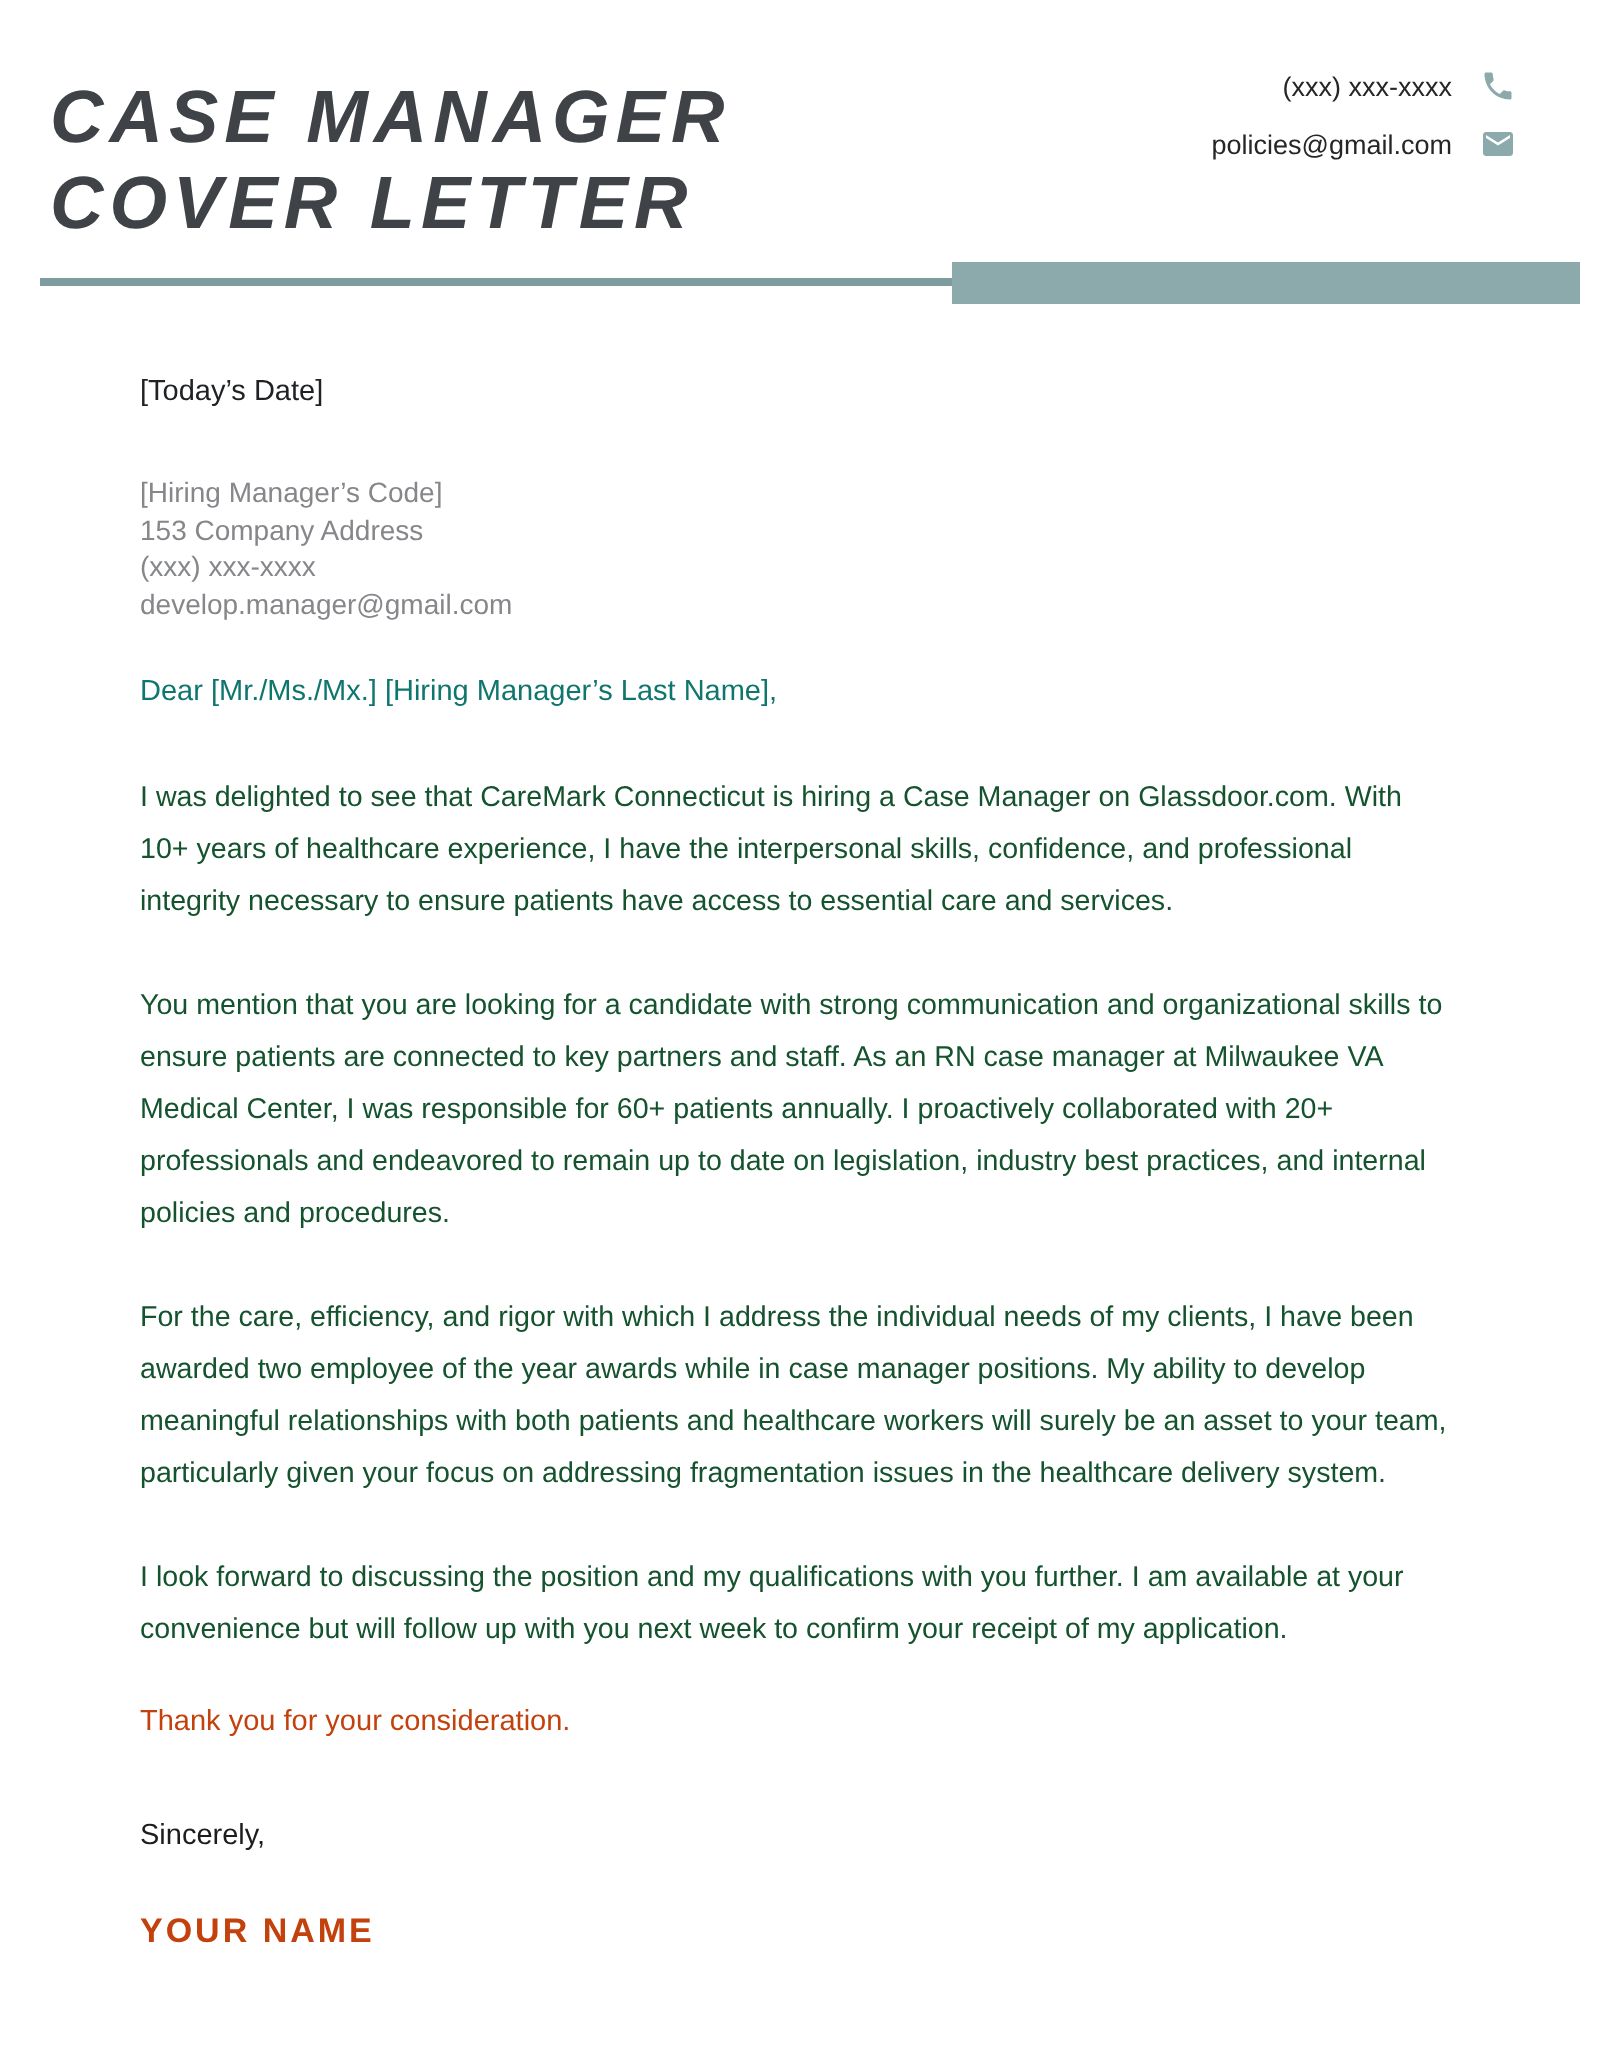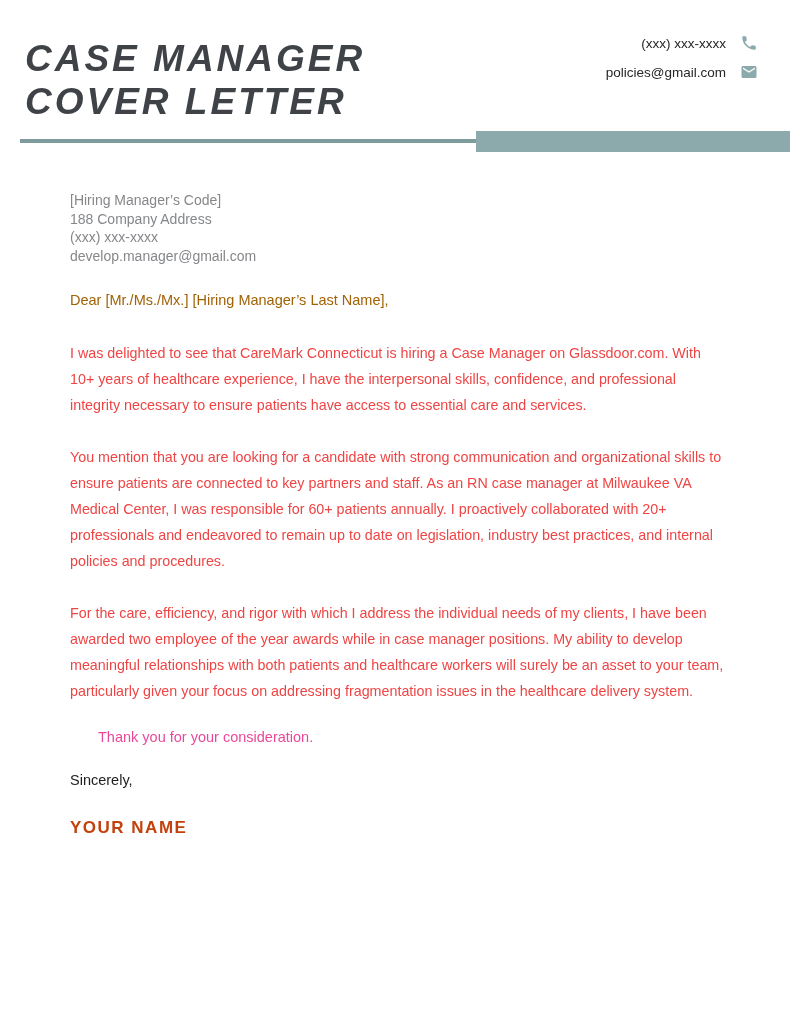--- a/index.html
+++ b/index.html
@@ -43,25 +43,25 @@
     width: 314px; height: 21px; background: #8CA9AC;
   }
 
   
   .letter {
     position: absolute; left: 70px; top: 160px; width: 657px;
     color: #1D1D1D;
   }
   .date { margin-top: 27px; font-size: 14.5px; line-height: 19px; color: #202325; }
   .recipient { margin-top: 31px; font-size: 14px; line-height: 18.5px; color: #85878A; }
-  .salutation { margin-top: 26px; font-size: 14.5px; line-height: 19px; color: #a16207; }
-  .para { margin-top: 30px; font-size: 14.3px; line-height: 26px; color: #ef4444; }
+  .salutation { margin-top: 26px; font-size: 14.5px; line-height: 19px; color: #0f766e; }
+  .para { margin-top: 30px; font-size: 14.3px; line-height: 26px; color: #14532d; }
   .para + .para { margin-top: 26px; }
-  .thanks { margin-top: 24px; font-size: 14.5px; line-height: 19px; color: #ec4899; margin-left: 28px; }
-  .closing { margin-top: 24px; font-size: 14.5px; line-height: 19px; color: #1D1D1D; }
+  .thanks { margin-top: 24px; font-size: 14.5px; line-height: 19px; color: #c2410c; }
+  .closing { margin-top: 38px; font-size: 14.5px; line-height: 19px; color: #1D1D1D; }
   .signature {
     margin-top: 28px; font-size: 17px; font-weight: 800;
     letter-spacing: 1.5px; color: #c2410c;
   }
 </style>
 </head>
 <body>
 
 <div class="page">
 
@@ -86,32 +86,34 @@
             <path d="M20 4H4c-1.1 0-1.99.9-1.99 2L2 18c0 1.1.9 2 2 2h16c1.1 0 2-.9 2-2V6c0-1.1-.9-2-2-2zm0 4l-8 5-8-5V6l8 5 8-5v2z"></path>
           </svg>
       </span>
     </div>
   </div>
 
   <span class="divider-line"></span>
   <span class="divider-bar"></span>
 
   <main class="letter">
+    <p class="date">[Today’s Date]</p>
 
     <div class="recipient">
       <div>[Hiring Manager’s Code]</div>
-      <div>188 Company Address</div>
+      <div>153 Company Address</div>
       <div>(xxx) xxx-xxxx</div>
       <div>develop.manager@gmail.com</div>
     </div>
 
     <p class="salutation">Dear [Mr./Ms./Mx.] [Hiring Manager’s Last Name],</p>
 
     <p class="para">I was delighted to see that CareMark Connecticut is hiring a Case Manager on Glassdoor.com. With 10+ years of healthcare experience, I have the interpersonal skills, confidence, and professional integrity necessary to ensure patients have access to essential care and services.</p>
     <p class="para">You mention that you are looking for a candidate with strong communication and organizational skills to ensure patients are connected to key partners and staff. As an RN case manager at Milwaukee VA Medical Center, I was responsible for 60+ patients annually. I proactively collaborated with 20+ professionals and endeavored to remain up to date on legislation, industry best practices, and internal policies and procedures.</p>
     <p class="para">For the care, efficiency, and rigor with which I address the individual needs of my clients, I have been awarded two employee of the year awards while in case manager positions. My ability to develop meaningful relationships with both patients and healthcare workers will surely be an asset to your team, particularly given your focus on addressing fragmentation issues in the healthcare delivery system.</p>
+    <p class="para">I look forward to discussing the position and my qualifications with you further. I am available at your convenience but will follow up with you next week to confirm your receipt of my application.</p>
 
     <p class="thanks">Thank you for your consideration.</p>
     <p class="closing">Sincerely,</p>
     <p class="signature">YOUR NAME</p>
   </main>
 
 </div>
 
 </body></html>

